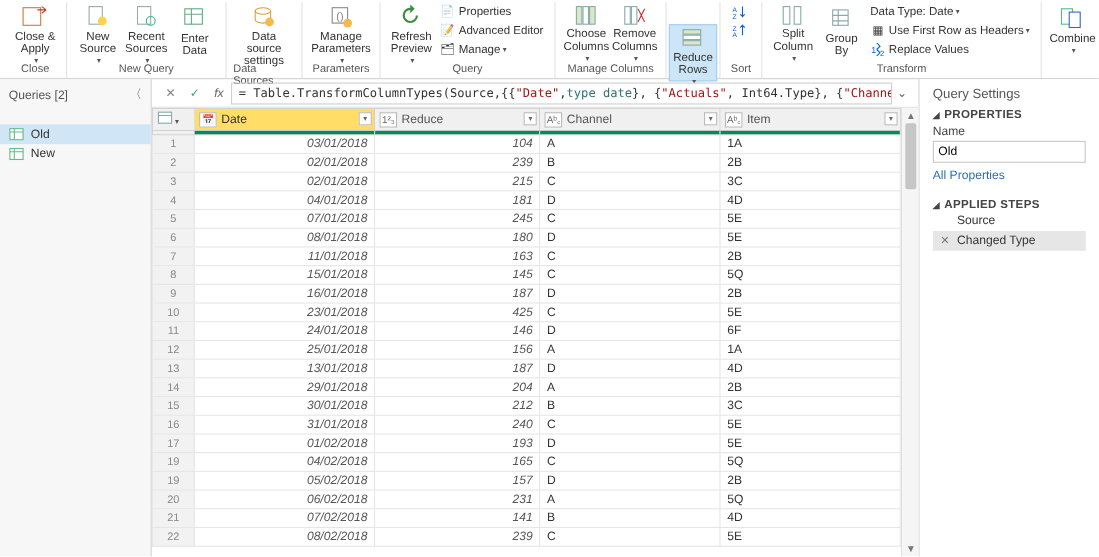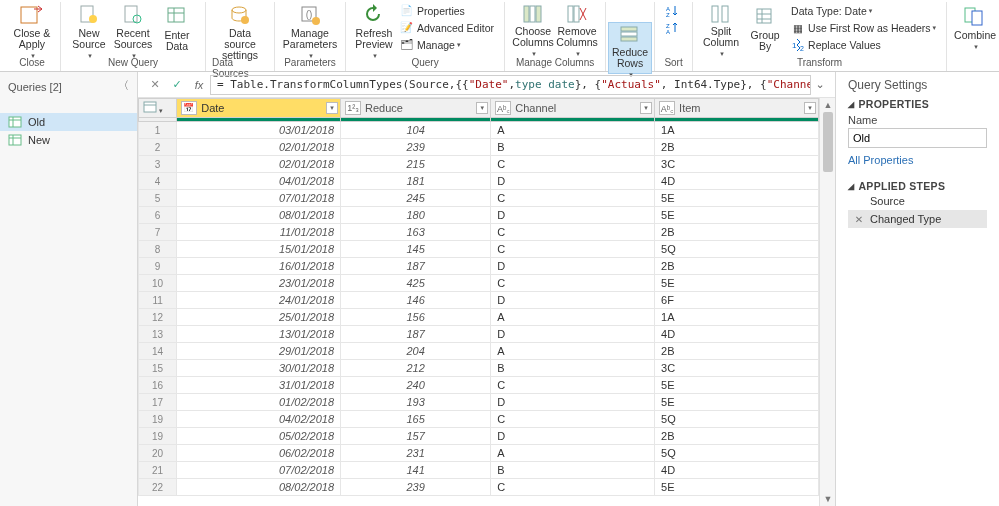--- a/index.html
+++ b/index.html
@@ -44,21 +44,21 @@
   .grid { flex: 1; overflow: auto; }
   table { border-collapse: collapse; width: 100%; }
   th { background: #f0f0f0; border: 1px solid #d0d0d0; font-weight: normal; font-size: 11px; text-align: left; padding: 2px 4px; position: relative; color: #555; }
   th.sorted { background: #ffdd66; color: #333; }
   .th-inner { display: flex; align-items: center; }
   .type-ic { width: 16px; height: 14px; margin-right: 4px; display: inline-flex; align-items: center; justify-content: center; font-size: 9px; border: 1px solid #bbb; background: #fff; color: #666;}
   .col-menu { position: absolute; right: 2px; top: 3px; width: 12px; height: 12px; border: 1px solid #bbb; background: #fff; display: flex; align-items: center; justify-content: center; font-size: 7px; color: #666; cursor: pointer;}
   td { border: 1px solid #e6e6e6; padding: 2px 6px; font-size: 11px; height: 17px; }
   td.rn { background: #f2f2f2; color: #888; text-align: center; width: 28px; font-size: 10px; }
   td.date { text-align: right; color: #555; font-style: italic; width: 120px; }
-  td.num { text-align: center; font-style: italic; color: #555; width: 110px; }
+  td.num { text-align: right; font-style: italic; color: #555; width: 110px; }
   td.txt { width: 120px; }
   .dm-bar { height: 3px; background: #008a60; }
   th.corner { width: 28px; background: #f0f0f0; }
   .vscroll { width: 16px; background: #f5f5f5; border-left: 1px solid #e0e0e0; position: relative; }
   .vscroll .thumb { position: absolute; top: 14px; left: 3px; width: 10px; height: 60px; background: #c6c6c6; border-radius: 2px; }
   .vscroll .arr { position: absolute; left: 0; width: 16px; height: 14px; display:flex; align-items:center; justify-content:center; font-size:9px; color:#777;}
   .vscroll .arr.up{top:0;} .vscroll .arr.dn{bottom:0;}
 
   
   .settings { width: 164px; border-left: 1px solid #d7d7d7; background: #fff; padding: 6px 12px; font-size: 11px; }

